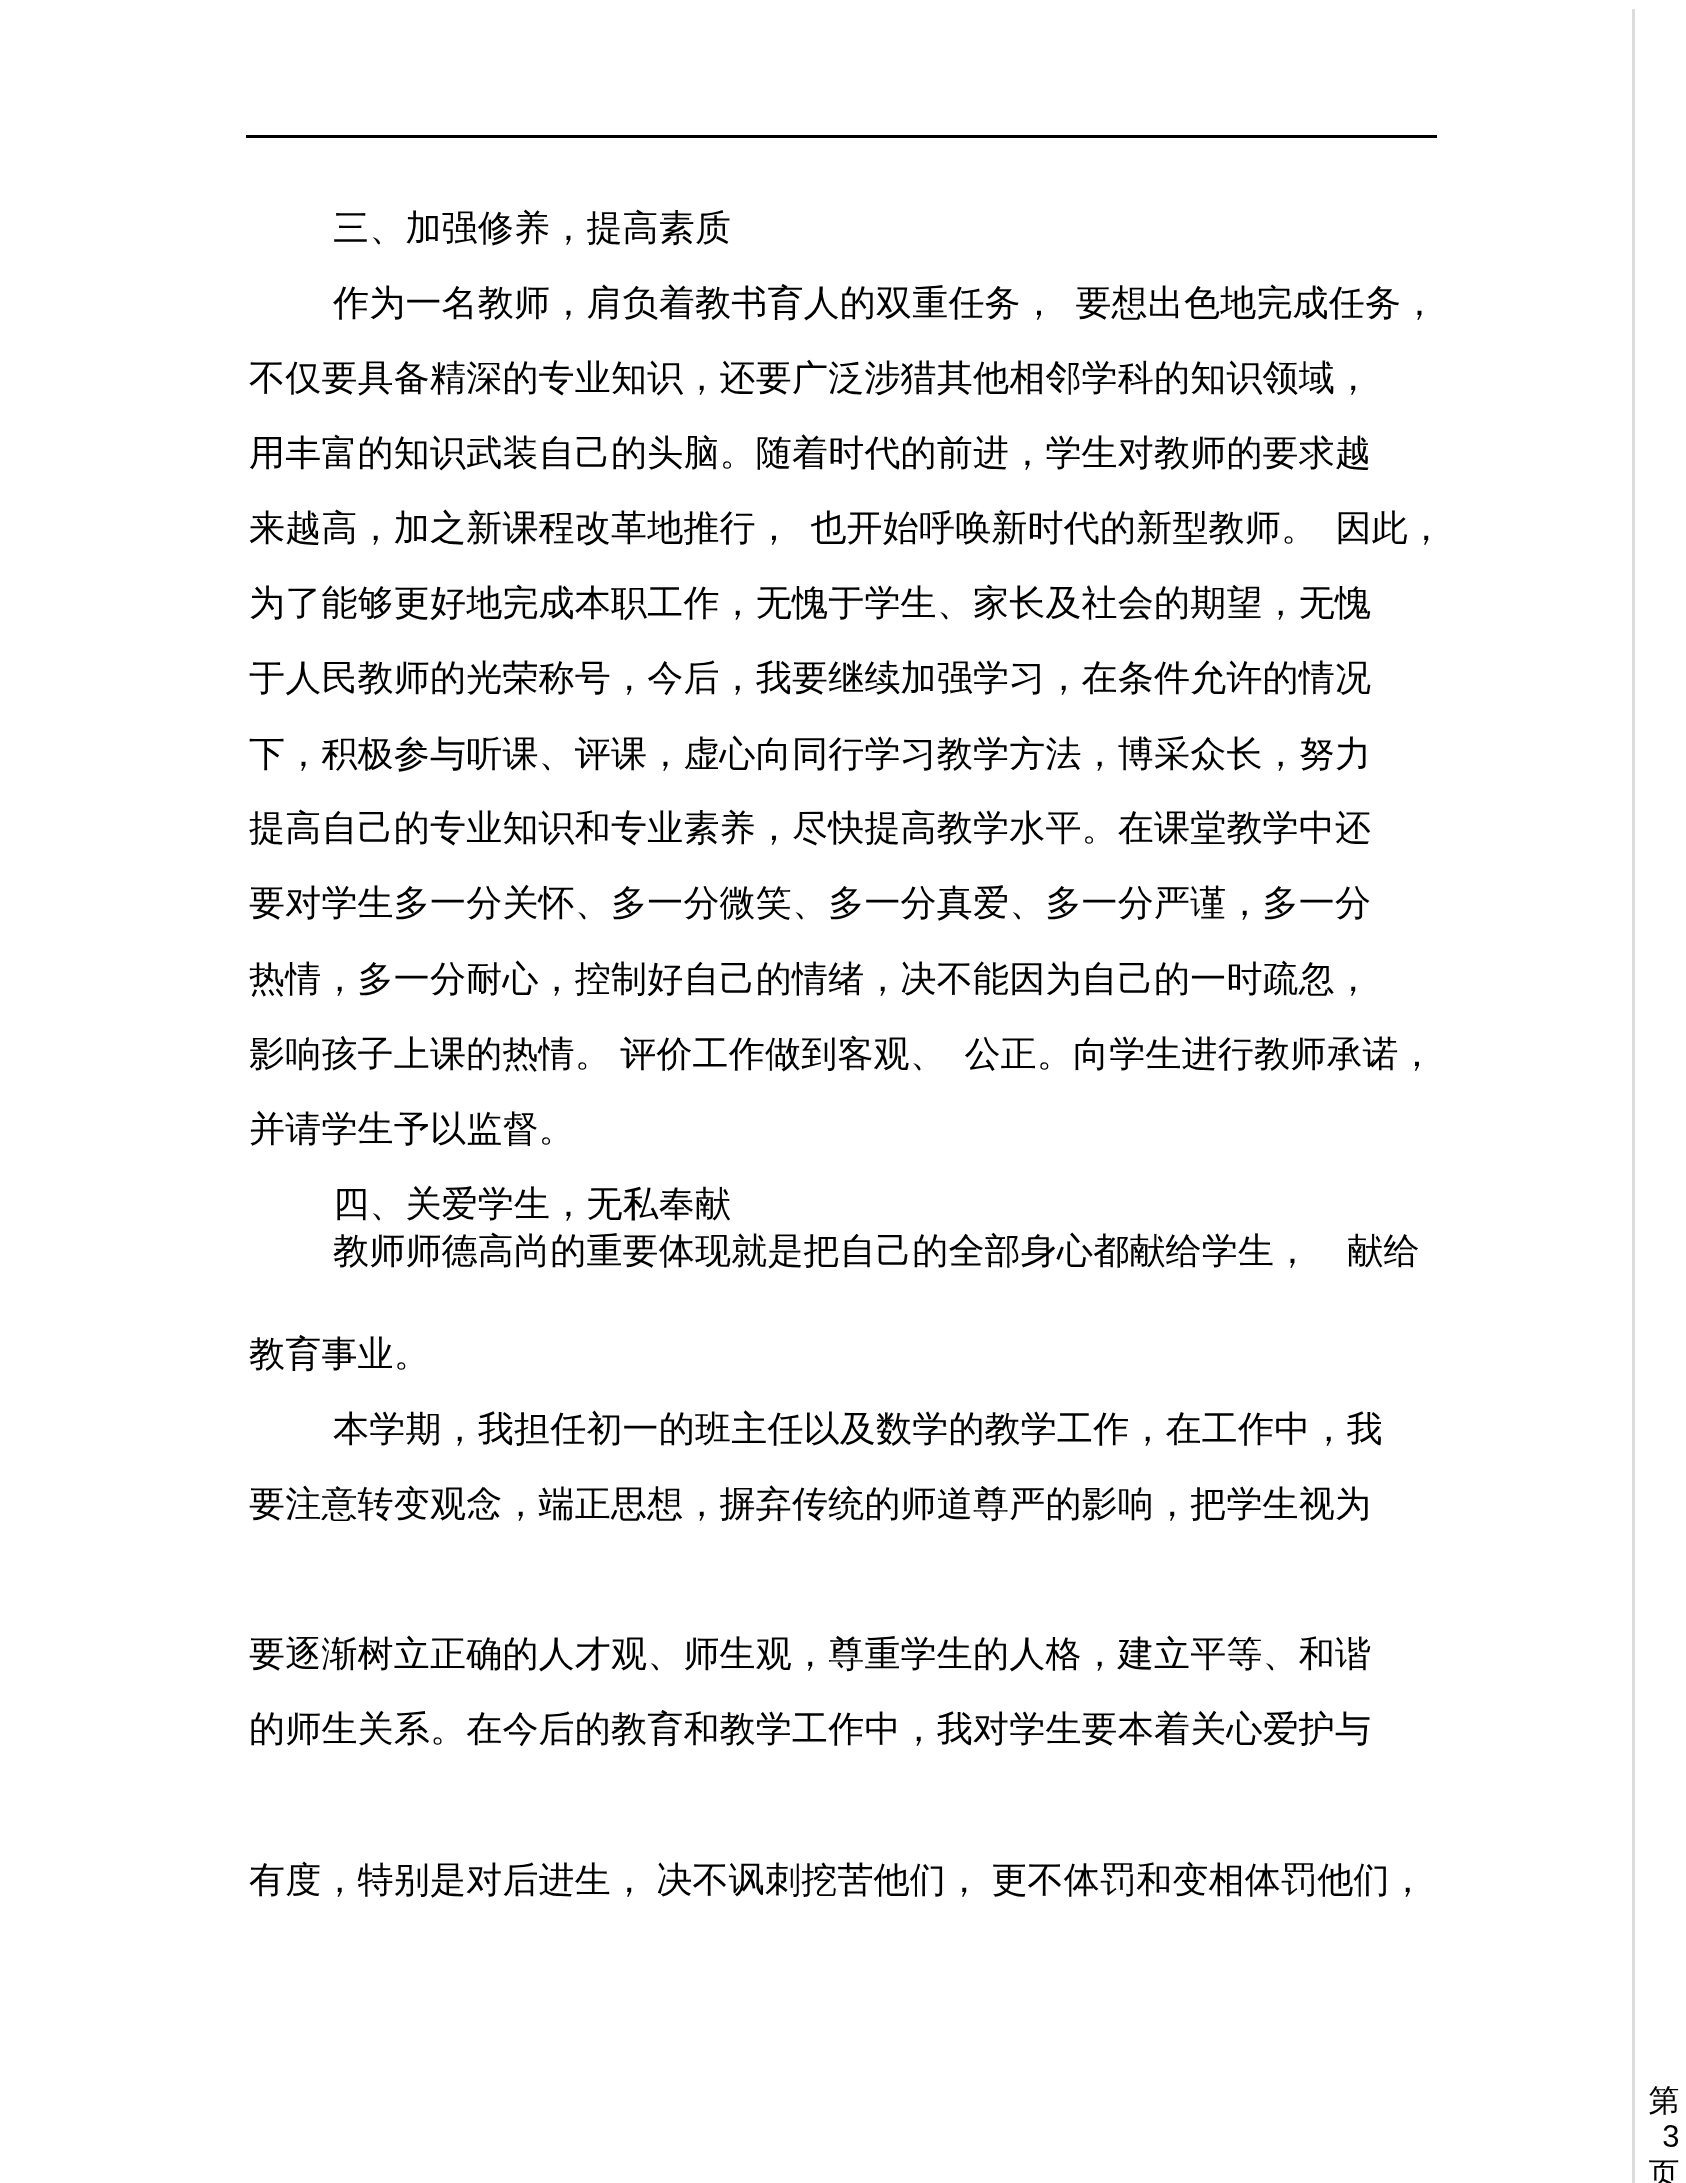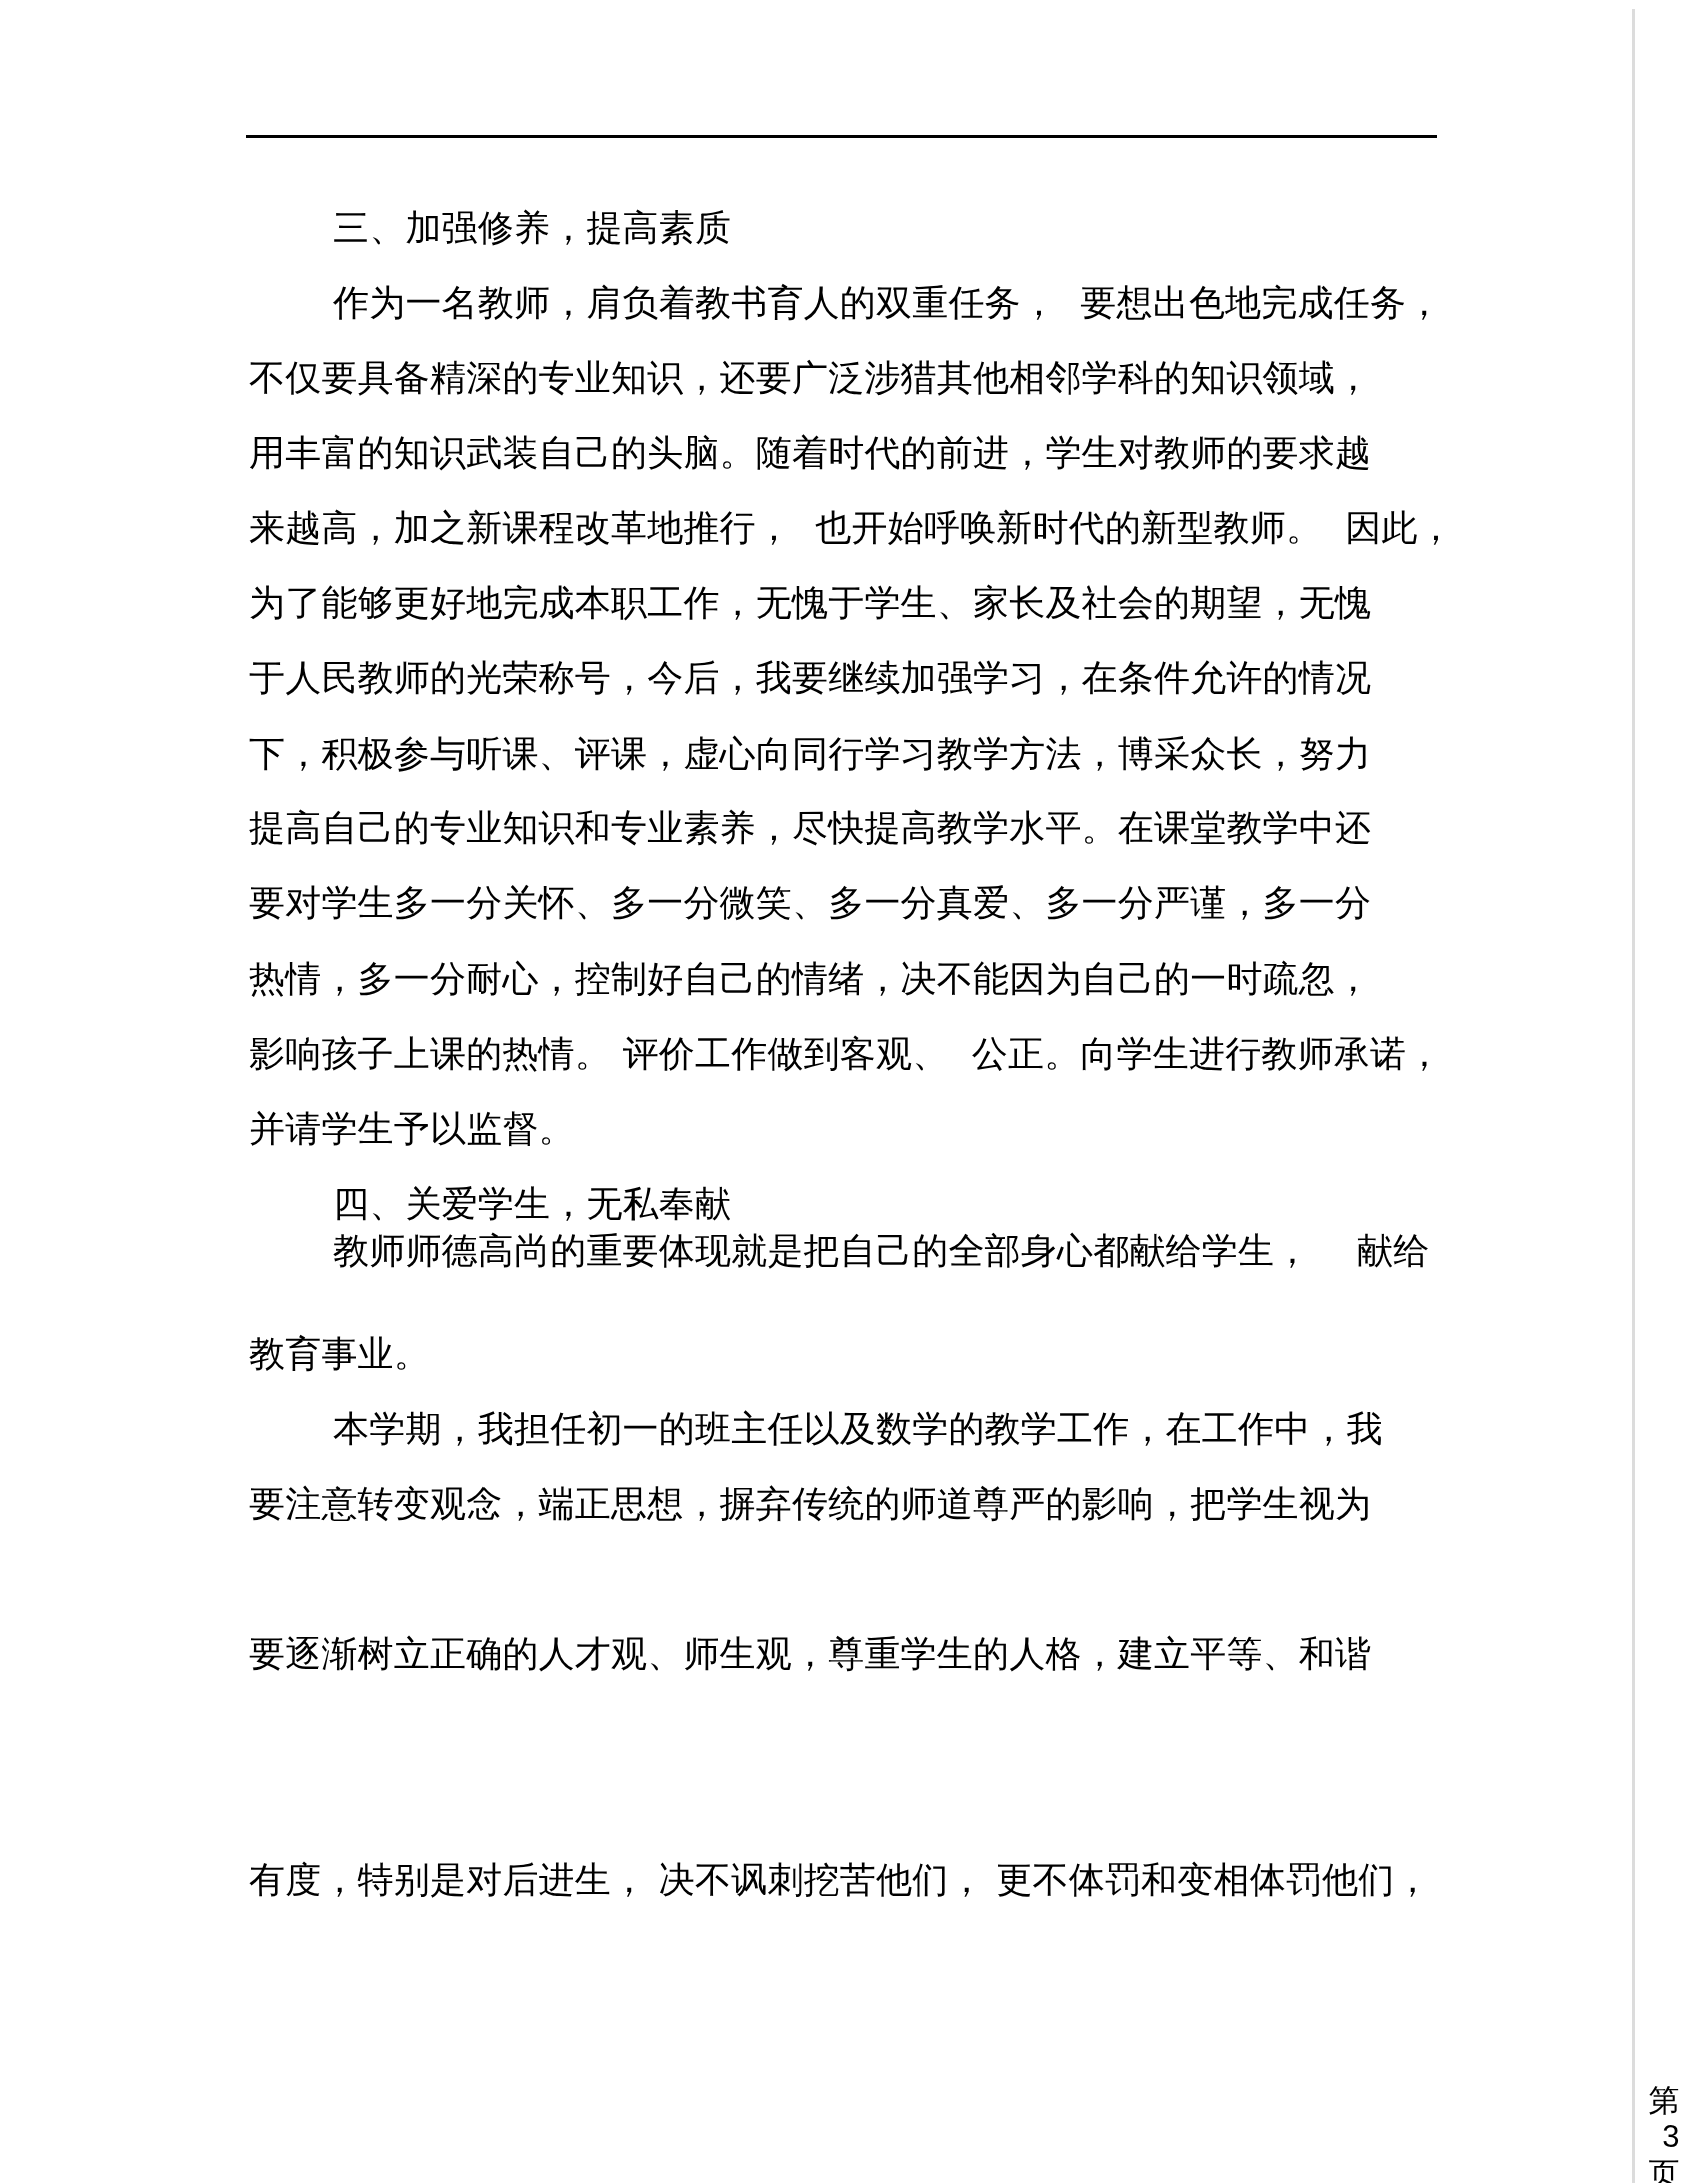--- a/index.html
+++ b/index.html
@@ -30,20 +30,21 @@
     width: 1191px;
     height: 2.5px;
     background: #000000;
   }
   .doc-body {
     position: absolute;
     left: 0;
     top: 0;
     width: 1686px;
     height: 1572px;
+    font-family: Liberation Serif, serif;
   }
   .line {
     position: absolute;
     height: 38px;
     font-size: 36px;
     line-height: 38px;
     white-space: pre;
     letter-spacing: 0.2px;
   }
   .line.indent { left: 333px; }
@@ -85,20 +86,21 @@
   <div class="line flush" style="top:960px">热情，多一分耐心，控制好自己的情绪，决不能因为自己的一时疏忽，</div>
   <div class="line flush" style="top:1035px">影响孩子上课的热情。 评价工作做到客观、  公正。向学生进行教师承诺，</div>
   <div class="line flush" style="top:1110px">并请学生予以监督。</div>
 
   <div class="line indent" style="top:1185px">四、关爱学生，无私奉献</div>
   <div class="line indent" style="top:1232px">教师师德高尚的重要体现就是把自己的全部身心都献给学生，    献给</div>
   <div class="line flush" style="top:1335px">教育事业。</div>
   <div class="line indent" style="top:1410px">本学期，我担任初一的班主任以及数学的教学工作，在工作中，我</div>
   <div class="line flush" style="top:1485px">要注意转变观念，端正思想，摒弃传统的师道尊严的影响，把学生视为</div>
   <div class="line flush" style="top:1635px">要逐渐树立正确的人才观、师生观，尊重学生的人格，建立平等、和谐</div>
+  <div class="line flush" style="top:1710px">的师生关系。在今后的教育和教学工作中，我对学生要本着关心爱护与</div>
   <div class="line flush" style="top:1861px">有度，特别是对后进生， 决不讽刺挖苦他们， 更不体罚和变相体罚他们，</div>
 </div>
 
 <div class="footer">
   <span>第</span>
   <span class="num">3</span>
   <span>页</span>
   
   
   

